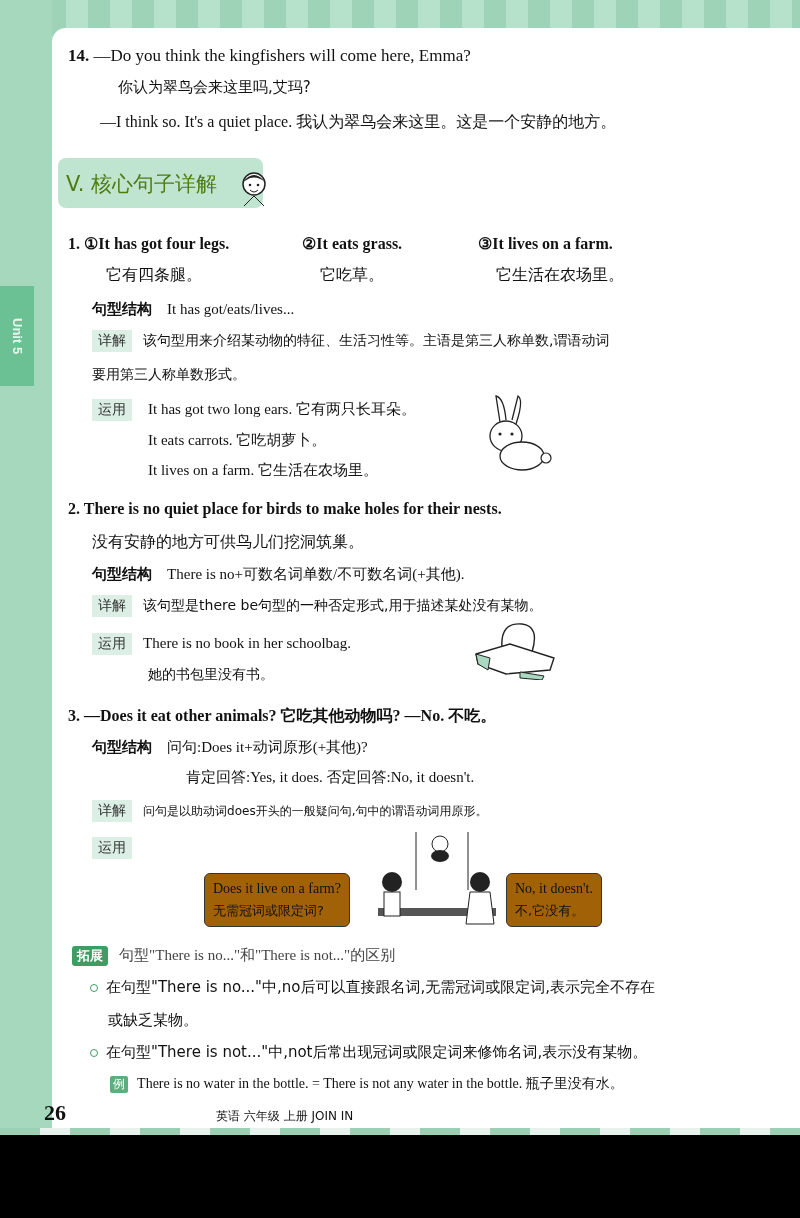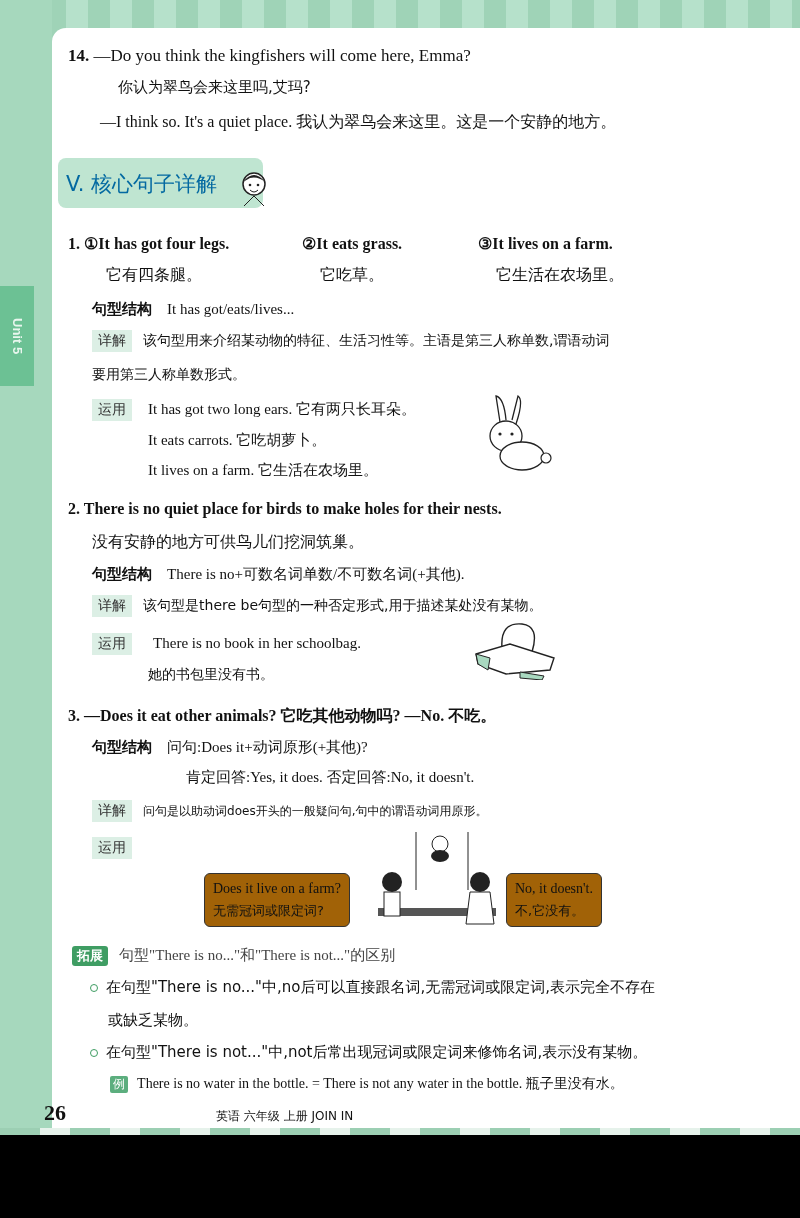--- a/index.html
+++ b/index.html
@@ -17,21 +17,21 @@
   .abs { position:absolute; white-space:nowrap; }
   .en { font-family:"Liberation Serif", serif; }
   .bold { font-weight:bold; }
   .cn { font-family:"DejaVu Sans", sans-serif; }
   .f17 { font-size:17px; }
   .f16 { font-size:16px; }
   .f15 { font-size:15px; }
   .label-box { display:inline-block; background:#dcefe5; padding:2px 6px; font-size:14px; font-family:"DejaVu Sans", sans-serif; color:#333; }
   .section-head { position:absolute; left:58px; top:158px; width:205px; height:50px; background:#bfe5d1;
     border-radius:8px; }
-  .section-head span { position:absolute; left:8px; top:12px; font-size:21px; font-family:"DejaVu Sans", sans-serif; color:#0369a1; }
+  .section-head span { position:absolute; left:8px; top:12px; font-size:21px; font-family:"DejaVu Sans", sans-serif; color:#4d7c0f; }
   .bubble { position:absolute; border:1.5px solid #333; border-radius:6px; background:#a16207; padding:4px 8px; font-size:14px; line-height:22px; }
   .tag-green { display:inline-block; background:#3f9d63; color:#fff; font-size:13px; padding:1px 5px; border-radius:3px; font-family:"DejaVu Sans", sans-serif; font-weight:bold; }
   .tag-green-sm { display:inline-block; background:#5cae7e; color:#fff; font-size:12px; padding:0 3px; border-radius:2px; }
   .dot { display:inline-block; width:6px; height:6px; border:1px solid #3f9d63; border-radius:50%; margin-right:8px; vertical-align:middle; }
   .footer-bar { position:absolute; left:0; top:1128px; width:800px; height:7px;
     background: repeating-linear-gradient(90deg, #9ccfb3 0 40px, #e6f2eb 40px 70px); }
 </style>
 </head>
 <body>
 
@@ -102,21 +102,21 @@
   <div class="abs" style="left:92px;top:564px;">
     <span class="cn f15 bold">句型结构</span>
     <span class="en f15" style="margin-left:10px">There is no+可数名词单数/不可数名词(+其他).</span>
   </div>
   <div class="abs" style="left:92px;top:595px;">
     <span class="label-box">详解</span>
     <span class="cn" style="font-size:14px;margin-left:6px">该句型是there be句型的一种否定形式,用于描述某处没有某物。</span>
   </div>
   <div class="abs" style="left:92px;top:633px;">
     <span class="label-box">运用</span>
-    <span class="en f15" style="margin-left:16px">There is no book in her schoolbag.</span>
+    <span class="en f15" style="margin-left:6px">There is no book in her schoolbag.</span>
   </div>
   <div class="abs cn" style="left:148px;top:666px;font-size:14px;">她的书包里没有书。</div>
   <svg class="abs" style="left:470px;top:618px" width="100" height="62">
     <path d="M32 30 Q30 4 52 6 Q70 8 62 34" stroke="#222" fill="none" stroke-width="1.4"></path>
     <path d="M6 36 L40 26 L84 40 L80 52 L36 56 L8 46 Z" fill="#fff" stroke="#222" stroke-width="1.4"></path>
     <path d="M6 36 L20 40 L18 52 L8 46 Z" fill="#a9d9c0" stroke="#222"></path>
     <path d="M50 54 L74 58 L72 62 L50 60 Z" fill="#a9d9c0" stroke="#222"></path>
   </svg>
 
   <div class="abs en f16 bold" style="left:68px;top:706px;">

